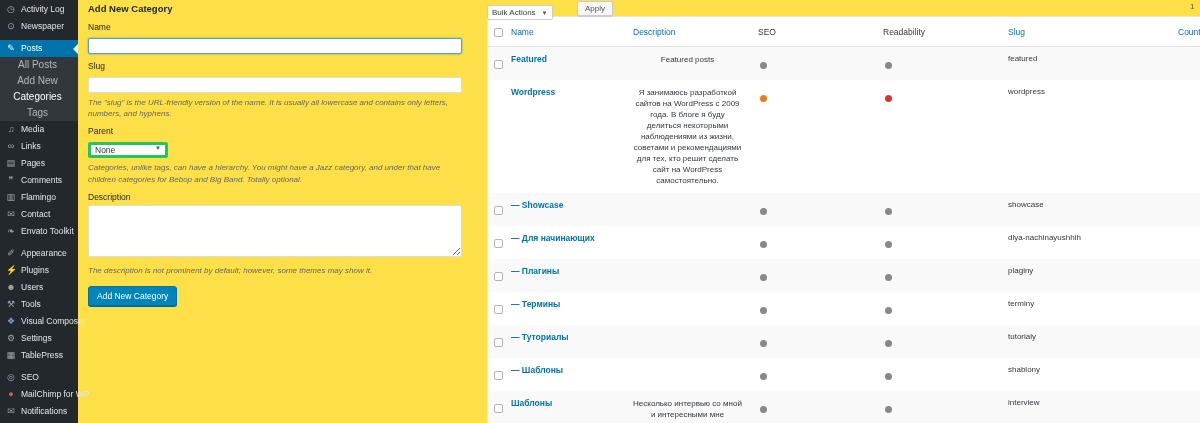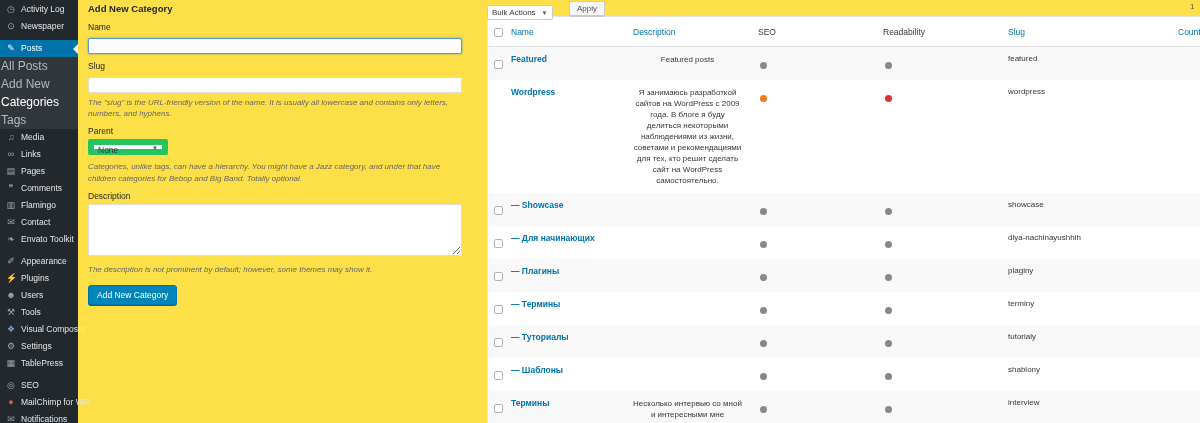--- a/index.html
+++ b/index.html
@@ -6,45 +6,45 @@
   body{font-family:"Liberation Sans",sans-serif;}
   .screen{width:1200px;height:423px;overflow:hidden;display:flex;background:#f1f1f1;position:relative;}
 
   
   .sidebar{width:78px;min-width:78px;background:#23282d;position:relative;z-index:3;padding-top:1px;}
   .menu-item{display:flex;align-items:center;gap:5px;padding:4px 4px 4px 6px;font-size:8.5px;color:#e5e5e5;cursor:pointer;position:relative;line-height:1;white-space:nowrap;}
   .menu-item .icon{width:10px;min-width:10px;font-size:9px;color:#a0a5aa;text-align:center;}
   .menu-item.active{background:#0073aa;color:#fff;}
   .menu-item.active .icon{color:#fff;}
   .menu-item.active::after{content:"";position:absolute;right:0;top:50%;margin-top:-5px;border:5px solid transparent;border-right-color:#f1f1f1;}
-  .menu-item.sub{background:#32373c;color:#b4b9be;padding:3px 4px 3px 1px;font-size:12px;}
+  .menu-item.sub{background:#32373c;color:#b4b9be;padding:3px 4px 3px 1px;font-size:10px;justify-content:center;}
   .menu-item.sub.current{color:#fff;font-weight:normal;}
   .menu-sep{height:5px;}
 
   
   .main{flex:1;position:relative;background:#fde047;color:#444;}
 
   
   .form-col{position:absolute;left:10px;top:3px;width:374px;}
   .form-title{font-size:9.5px;font-weight:bold;color:#23282d;margin:0 0 8px 0;}
   .field-label{display:block;margin:7px 0 3px;color:#23282d;font-size:8.5px;}
   .text-input{width:100%;height:16px;border:1px solid #ddd;background:#fff;box-sizing:border-box;padding:0 3px;font-size:9px;border-radius:2px;}
   .text-input.focused{border-color:#5b9dd9;box-shadow:0 0 2px rgba(30,140,190,.8);}
   .helper{font-style:italic;color:#666;font-size:8px;margin:4px 0 2px;line-height:1.4;}
-  .select-box{display:inline-flex;align-items:flex-start;justify-content:space-between;border:6px solid #22c55e;background:#fff;height:16px;width:80px;box-sizing:border-box;font-size:8.5px;padding:0 4px;border-radius:2px;cursor:pointer;color:#32373c;}
+  .select-box{display:inline-flex;align-items:flex-start;justify-content:space-between;border:3px solid #22c55e;background:#fff;height:16px;width:80px;box-sizing:border-box;font-size:8.5px;padding:0 4px;border-radius:2px;cursor:pointer;color:#32373c;}
   .select-box .arrow{font-size:6px;color:#555;}
   .textarea{width:100%;height:52px;border:1px solid #ddd;background:#fff;box-sizing:border-box;resize:vertical;font-size:9px;border-radius:2px;}
   .btn-primary{display:inline-block;background:#0085ba;border:1px solid #0073aa;color:#fff;font-size:8.5px;padding:4px 8px;border-radius:3px;box-shadow:0 1px 0 #006799;cursor:pointer;margin-top:8px;font-family:"Liberation Sans",sans-serif;}
 
   
   .table-panel{position:absolute;left:409px;top:0;width:795px;}
   .toolbar{height:15px;position:relative;padding-top:1px;}
   .bulk-select{display:inline-flex;align-items:center;gap:6px;border:1px solid #ccc;background:#fff;height:13px;font-size:8px;padding:0 4px;border-radius:2px;color:#32373c;cursor:pointer;}
   .bulk-select .arrow{font-size:6px;color:#555;}
-  .apply-btn{display:inline-block;margin-left:12px;border:1px solid #ccc;background:#f7f7f7;font-size:8px;padding:2px 7px;border-radius:2px;color:#555;box-shadow:0 1px 0 #ccc;cursor:pointer;vertical-align:top;font-family:"Liberation Sans",sans-serif;}
+  .apply-btn{display:inline-block;margin-left:20px;border:1px solid #ccc;background:#f7f7f7;font-size:8px;padding:2px 7px;border-radius:2px;color:#555;box-shadow:0 1px 0 #ccc;cursor:pointer;vertical-align:top;font-family:"Liberation Sans",sans-serif;}
   .items-fragment{position:absolute;left:703px;top:2px;font-size:8px;color:#555;}
 
   .table{background:#fff;border:1px solid #e5e5e5;border-right:none;box-shadow:0 1px 1px rgba(0,0,0,.04);}
   .thead,.trow{display:grid;grid-template-columns:17px 122px 125px 125px 125px 170px 80px;padding-left:6px;align-items:start;}
   .thead{border-bottom:1px solid #e1e1e1;padding-top:5px;padding-bottom:5px;align-items:center;background:#fff;}
   .th{font-size:8.5px;}
   .th.sortable{color:#0073aa;cursor:pointer;}
   .th.plain{color:#32373c;}
   .trow{padding-top:7px;padding-bottom:7px;}
   .trow:nth-child(odd){background:#f9f9f9;}
@@ -278,21 +278,21 @@
               <span class="cbcell"><span class="cb"></span></span>
               <a class="name-link">— Шаблоны</a>
               <div class="desc"></div>
               <span class="dotcell"><i class="dot" style="background: rgb(136, 136, 136);"></i></span>
               <span class="dotcell"><i class="dot" style="background: rgb(136, 136, 136);"></i></span>
               <span class="slug">shablony</span>
               <span class="count"></span>
             </div>
             <div class="trow">
               <span class="cbcell"><span class="cb"></span></span>
-              <a class="name-link">Термины</a>
+              <a class="name-link">Шаблоны</a>
               <div class="desc">Несколько интервью со мной и интересными мне артистами.</div>
               <span class="dotcell"><i class="dot" style="background: rgb(136, 136, 136);"></i></span>
               <span class="dotcell"><i class="dot" style="background: rgb(136, 136, 136);"></i></span>
               <span class="slug">interview</span>
               <span class="count"></span>
             </div>
           </div>
       </div>
     </div>
 

